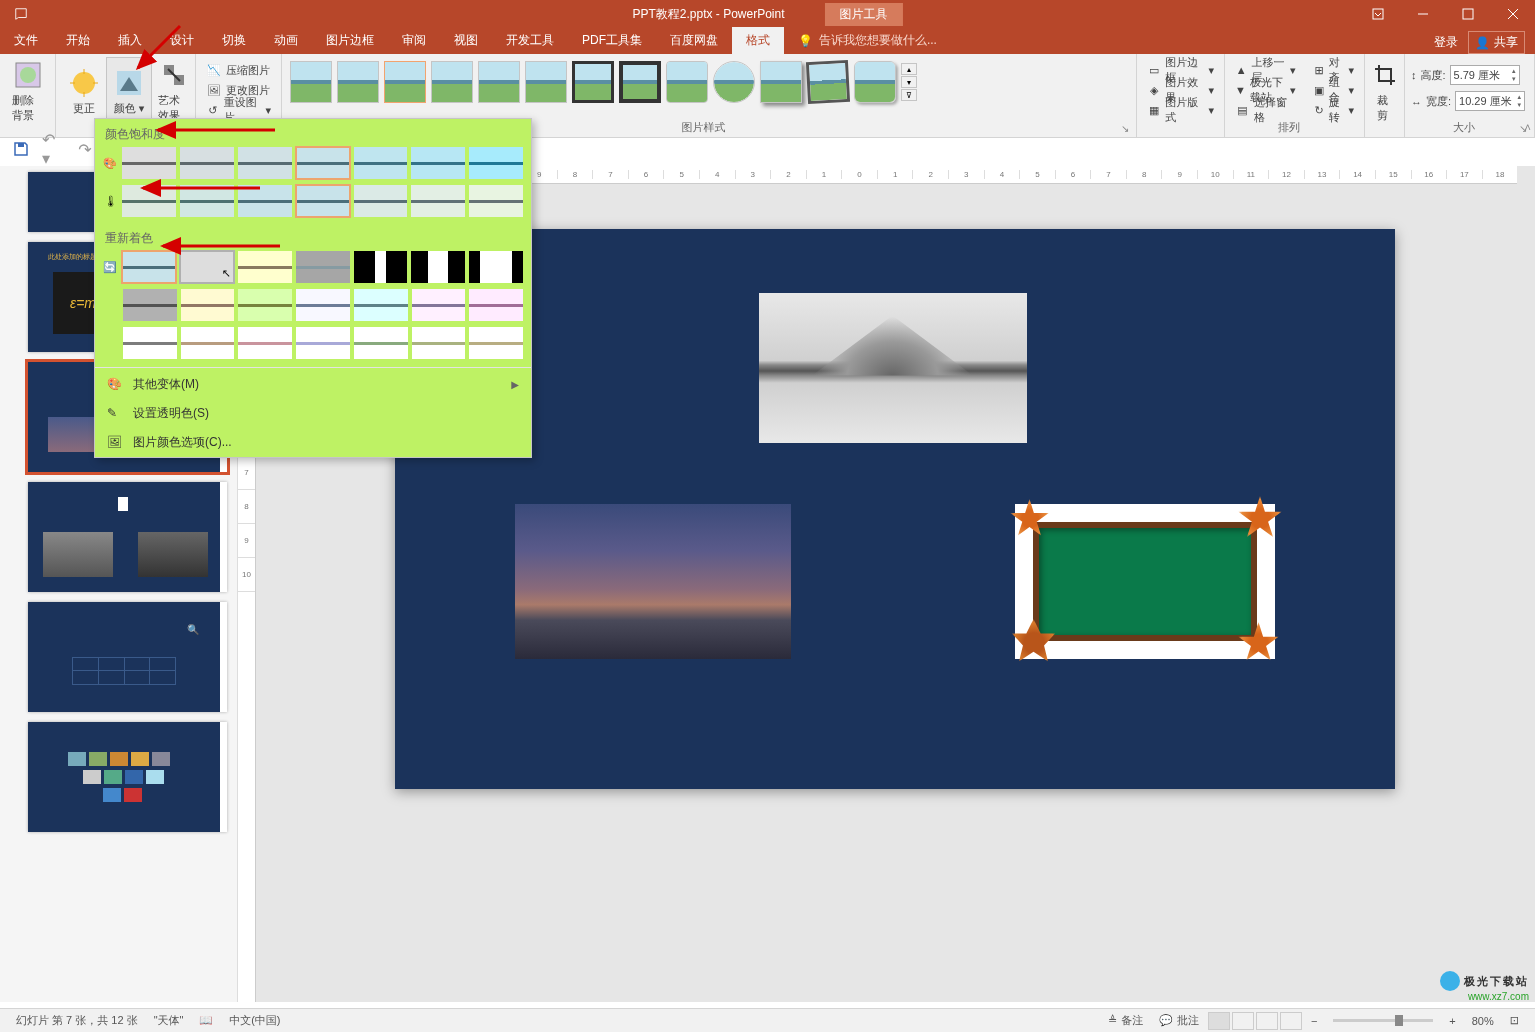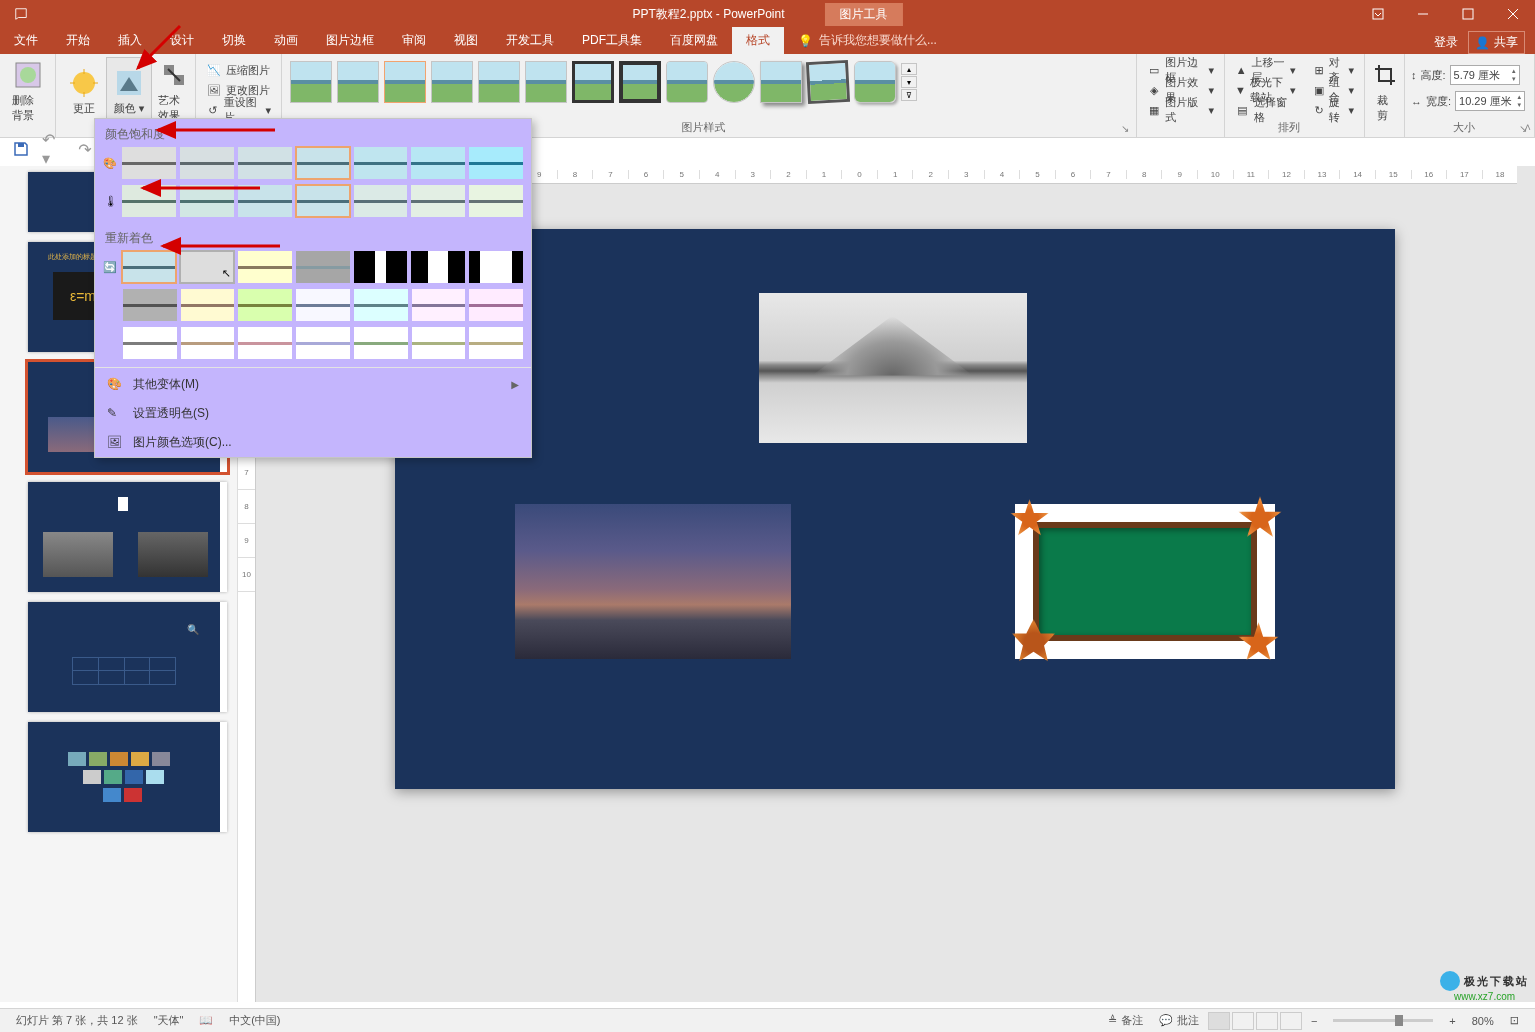--- a/index.html
+++ b/index.html
@@ -43,21 +43,21 @@
 .gallery-more div { height:12px; border:1px solid #c5c5c5; display:flex; align-items:center; justify-content:center; font-size:8px; }
 .size-row { display:flex; align-items:center; gap:4px; font-size:11px; color:#444; height:26px; }
 .size-input { width:70px; height:20px; border:1px solid #ababab; background:#fff; font-size:11px; padding:0 3px; display:flex; align-items:center; justify-content:space-between; }
 .spinner { display:flex; flex-direction:column; font-size:7px; color:#666; }
 
 
 .qat2 { position:absolute; top:138px; left:10px; display:flex; gap:10px; z-index:5; }
 .qat2 div { width:22px; height:22px; display:flex; align-items:center; justify-content:center; }
 
 
-.color-panel { position:absolute; top:118px; left:94px; width:438px; background:#c4b5fd; border:1px solid #c5c5c5; box-shadow:3px 3px 8px rgba(0,0,0,.25); z-index:100; }
+.color-panel { position:absolute; top:118px; left:94px; width:438px; background:#bef264; border:1px solid #c5c5c5; box-shadow:3px 3px 8px rgba(0,0,0,.25); z-index:100; }
 .panel-section-label { font-size:12px; color:#666; padding:7px 10px 4px; }
 .thumb-row { display:flex; gap:4px; padding:0 8px 6px; }
 .cthumb { width:56px; height:32px; background:linear-gradient(180deg,#c8e3ea 48%,#4a6e7a 48%,#4a6e7a 58%,#c8e3ea 58%); position:relative; border:1px solid transparent; }
 .cthumb.selected { outline:2px solid #eda46d; outline-offset:-1px; }
 .cthumb.hover { outline:2px solid #eda46d; outline-offset:-1px; background:#ddd; }
 .thumb-icon { width:16px; height:32px; display:flex; align-items:center; justify-content:center; font-size:11px; }
 .menu-item { display:flex; align-items:center; gap:10px; padding:6px 12px; font-size:12px; color:#333; }
 .menu-item .mi-icon { width:16px; height:16px; }
 .menu-item .arrow { margin-left:auto; color:#666; font-size:10px; }
 .panel-sep { height:1px; background:#e3e3e3; margin:2px 0; }
@@ -96,21 +96,21 @@
 .sb-item { padding:0 8px; display:flex; align-items:center; gap:4px; }
 .view-btn { width:22px; height:18px; border:1px solid #ccc; margin:0 1px; }
 .zoom-slider { width:100px; height:3px; background:#ccc; margin:0 8px; position:relative; }
 .zoom-slider::after { content:""; position:absolute; left:62%; top:-4px; width:8px; height:11px; background:#888; }
 
 
 .watermark { position:absolute; right:6px; bottom:30px; z-index:300; font-size:11px; }
 .wm1 { display:flex; align-items:center; gap:4px; }
 .wm-logo { width:20px; height:20px; background:conic-gradient(#3bb1e8 0 25%,#3bb1e8 25% 50%,#3bb1e8 50% 75%,#3bb1e8 75%); border-radius:50%; position:relative; }
 .wm-txt { color:#333; font-weight:bold; letter-spacing:2px; }
-.wm2 { color:#29a329; font-size:10px; text-align:center; }
+.wm2 { color:#29a329; font-size:10px; text-align:right; }
 
 svg { display:block; }
 </style>
 </head>
 <body>
 
 <div class="titlebar">
   <div class="qat-icon">
     <svg width="14" height="14" viewBox="0 0 16 16">
         <path d="M2 2v12l3-2h9V2z" fill="none" stroke="#fff"></path>
@@ -448,21 +448,21 @@
   <div style="position:relative;margin-top:2px">
     <div class="slide-thumb">
         <div class="slide-body" style="height:60px"></div>
       </div>
   </div>
   <div style="position:relative">
 
     <div class="slide-thumb">
       <div class="slide-body">
         <div style="position:absolute;top:10px;left:20px;font-size:7px;color:#e8b848">此处添加的标题</div>
-        <div style="position:absolute;top:30px;left:25px;width:60px;height:48px;background:#1a1a1a;display:flex;align-items:center;justify-content:center;color:#e8b838;font-size:14px">ε=m</div>
+        <div style="position:absolute;top:30px;left:25px;width:60px;height:62px;background:#1a1a1a;display:flex;align-items:center;justify-content:center;color:#e8b838;font-style:italic;font-size:14px">ε=m</div>
       </div>
     </div>
   </div>
   <div style="position:relative">
 
     <div class="slide-thumb selected">
       <div class="slide-body">
         <div style="position:absolute;top:55px;left:20px;width:55px;height:35px;background:linear-gradient(#4a5a8a,#8a6a7a)"></div>
         <div style="position:absolute;top:55px;left:115px;width:60px;height:38px;background:#fff;padding:4px">
             <div style="width:100%;height:100%;background:#0a7a4a;border:2px solid #6a3a1a"></div>

